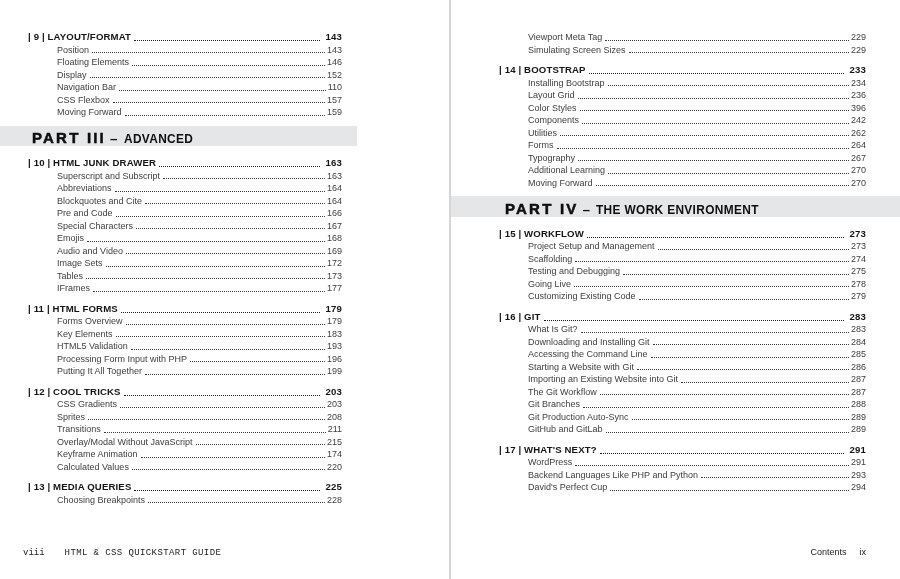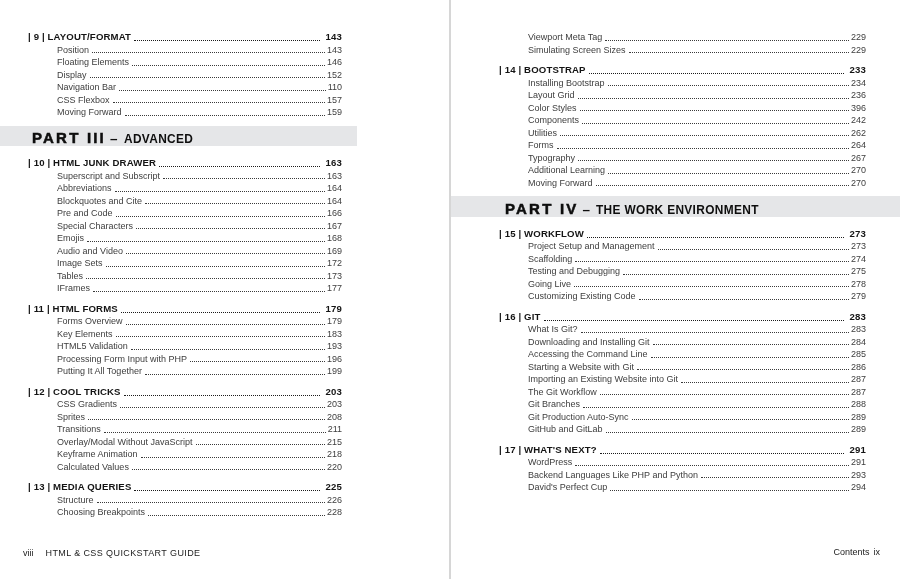--- a/index.html
+++ b/index.html
@@ -42,23 +42,23 @@
     font-size:15px;font-weight:bold;letter-spacing:2.2px;color:#0e0e0e;
     -webkit-text-stroke:.5px #0e0e0e;
   }
   .part-sep{font-size:13.5px;font-weight:bold;margin:0 6px 0 4px;color:#0e0e0e;}
   .part-title{
     font-size:13.5px;font-weight:bold;letter-spacing:.4px;color:#0e0e0e;
     display:inline-block;transform:scaleX(.88);transform-origin:left center;
   }
 
   .footer{position:absolute;font-size:9px;color:#222;}
-  .footer-left{left:23px;top:548px;display:flex;gap:12px;align-items:baseline;}
+  .footer-left{left:23px;top:548px;display:flex;gap:20px;align-items:baseline;font-family:Liberation Mono, monospace;}
   .footer-left .book-title{letter-spacing:.4px;color:#1c1c1c;}
-  .footer-right{right:20px;top:547px;display:flex;gap:4px;align-items:baseline;}
+  .footer-right{right:34px;top:547px;display:flex;gap:13px;align-items:baseline;}
 </style>
 </head>
 <body>
 
 <div class="spread">
   <div class="page left">
     <div class="blocks">
         <div class="group">
           <div class="row chapter">
             <span class="t">| 9 | LAYOUT/FORMAT</span>
@@ -212,38 +212,33 @@
             <span class="p">211</span>
           </div>
           <div class="row sub">
             <span class="t">Overlay/Modal Without JavaScript</span>
             <span class="dots"></span>
             <span class="p">215</span>
           </div>
           <div class="row sub">
             <span class="t">Keyframe Animation</span>
             <span class="dots"></span>
-            <span class="p">218</span>
+            <span class="p">174</span>
           </div>
           <div class="row sub">
             <span class="t">Calculated Values</span>
             <span class="dots"></span>
             <span class="p">220</span>
           </div>
         </div>
         <div class="group">
           <div class="row chapter">
             <span class="t">| 13 | MEDIA QUERIES</span>
             <span class="dots"></span>
             <span class="p">225</span>
-          </div>
-          <div class="row sub">
-            <span class="t">Structure</span>
-            <span class="dots"></span>
-            <span class="p">226</span>
           </div>
           <div class="row sub">
             <span class="t">Choosing Breakpoints</span>
             <span class="dots"></span>
             <span class="p">228</span>
           </div>
         </div>
       </div>
     <div class="footer footer-left">
       <span>viii</span>

